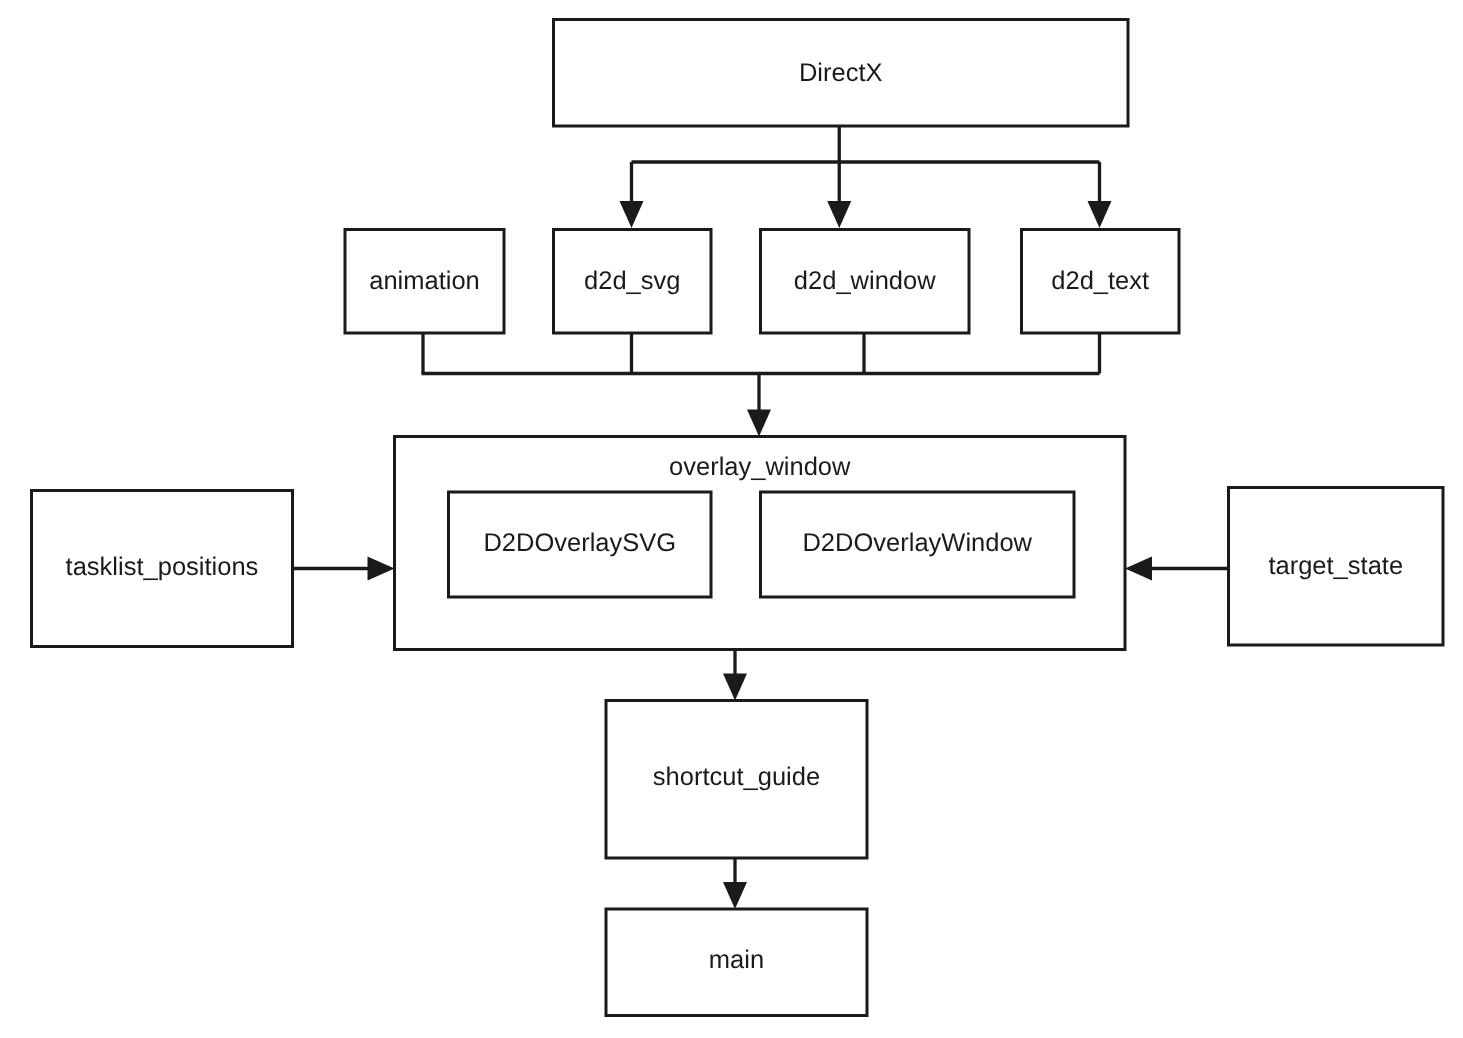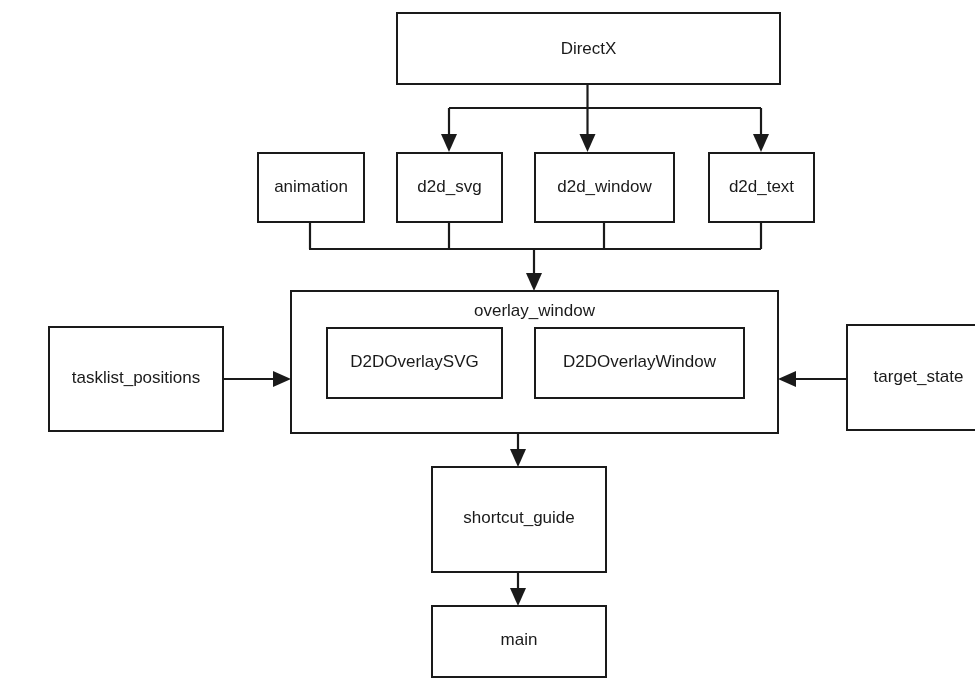--- a/index.html
+++ b/index.html
@@ -11,21 +11,20 @@
     width: 975px;
     height: 692px;
     overflow: hidden;
     font-family: "Liberation Sans", sans-serif;
   }
   #diagram-root {
     position: relative;
     width: 935px;
     height: 692px;
     background: #ffffff;
-    padding-left: 28px;
   }
   svg.diagram {
     display: block;
     width: 975px;
     height: 692px;
     background: #ffffff;
   }
   .node-rect {
     fill: #ffffff;
     stroke: #1a1a1a;

